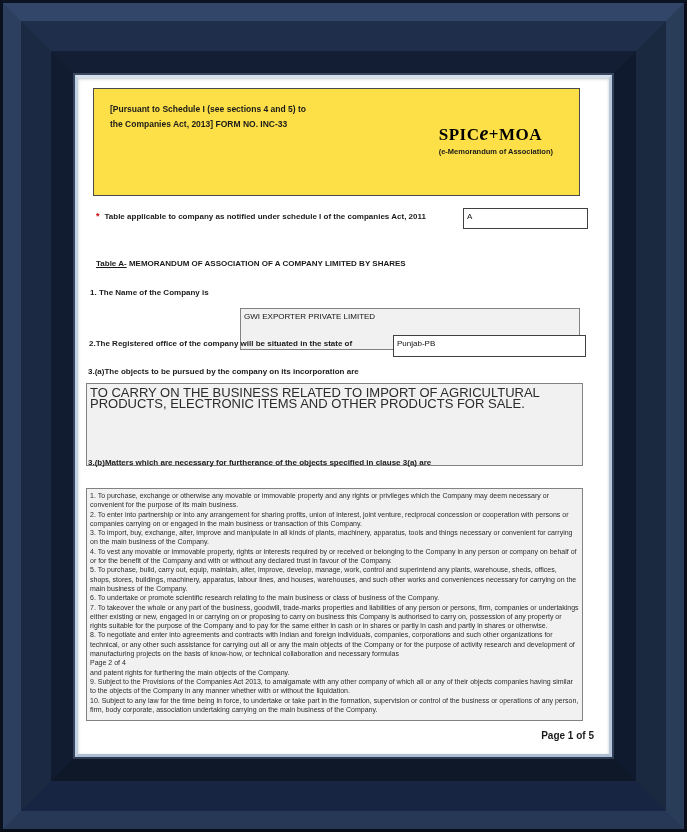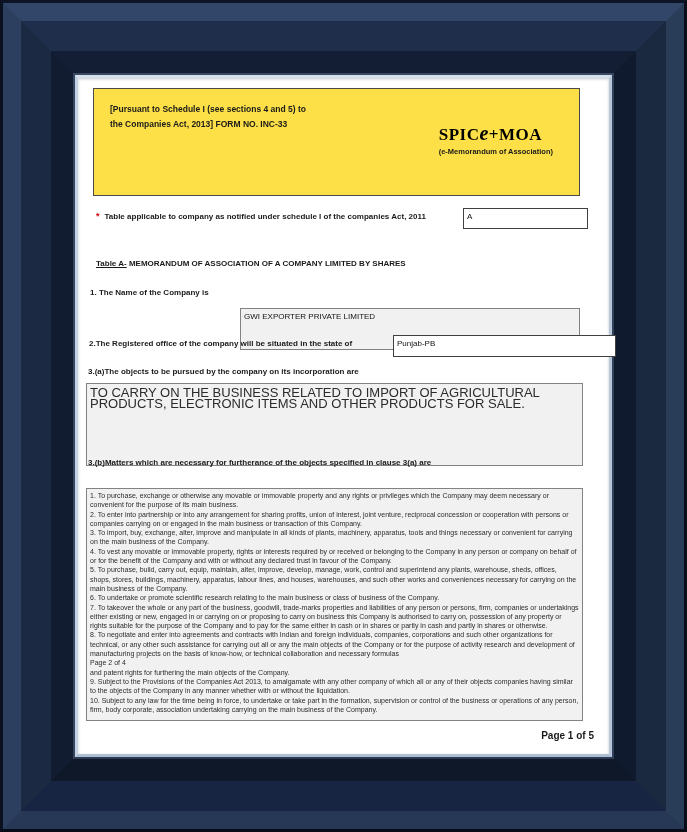--- a/index.html
+++ b/index.html
@@ -78,21 +78,21 @@
 
                 <div class="abs lbl" style="left:18px; top:133px;"><span class="req">*</span><span>Table applicable to company as notified under schedule I of the companies Act, 2011</span></div>
                 <div class="abs field-box" style="left:385px; top:130px; width:125px; height:21px;">A</div>
 
                 <div class="abs lbl" style="left:18px; top:181px;"><span class="u">Table A-</span><span> MEMORANDUM OF ASSOCIATION OF A COMPANY LIMITED BY SHARES</span></div>
 
                 <div class="abs lbl" style="left:12px; top:210px;">1. The Name of the Company is</div>
                 <div class="abs field-box field-gray" style="left:162px; top:207px; width:340px; height:42px;margin-top:23px;">GWI EXPORTER PRIVATE LIMITED</div>
 
                 <div class="abs lbl" style="left:11px; top:261px;">2.The Registered office of the company will be situated in the state of</div>
-                <div class="abs field-box" style="left:315px; top:257px; width:223px; height:22px;">Punjab-PB</div>
+                <div class="abs field-box" style="left:315px; top:257px; width:193px; height:22px;">Punjab-PB</div>
 
                 <div class="abs lbl" style="left:10px; top:289px;">3.(a)The objects to be pursued by the company on its incorporation are</div>
                 <div class="abs field-box field-gray box-3a">TO CARRY ON THE BUSINESS RELATED TO IMPORT OF AGRICULTURAL PRODUCTS, ELECTRONIC ITEMS AND OTHER PRODUCTS FOR SALE.</div>
 
                 <div class="abs lbl" style="left:10px; top:380px;text-align:center;">3.(b)Matters which are necessary for furtherance of the objects specified in clause 3(a) are</div>
                 <div class="abs field-box field-gray box-3b ta-text">1. To purchase, exchange or otherwise any movable or immovable property and any rights or privileges which the Company may deem necessary or convenient for the purpose of its main business.
 2. To enter into partnership or into any arrangement for sharing profits, union of interest, joint venture, reciprocal concession or cooperation with persons or companies carrying on or engaged in the main business or transaction of this Company.
 3. To import, buy, exchange, alter, improve and manipulate in all kinds of plants, machinery, apparatus, tools and things necessary or convenient for carrying on the main business of the Company.
 4. To vest any movable or immovable property, rights or interests required by or received or belonging to the Company in any person or company on behalf of or for the benefit of the Company and with or without any declared trust in favour of the Company.
 5. To purchase, build, carry out, equip, maintain, alter, improve, develop, manage, work, control and superintend any plants, warehouse, sheds, offices, shops, stores, buildings, machinery, apparatus, labour lines, and houses, warehouses, and such other works and conveniences necessary for carrying on the main business of the Company.

